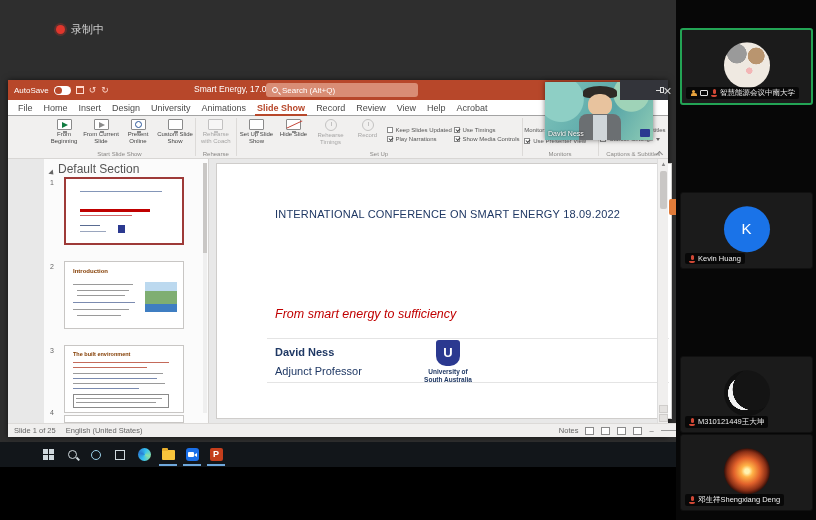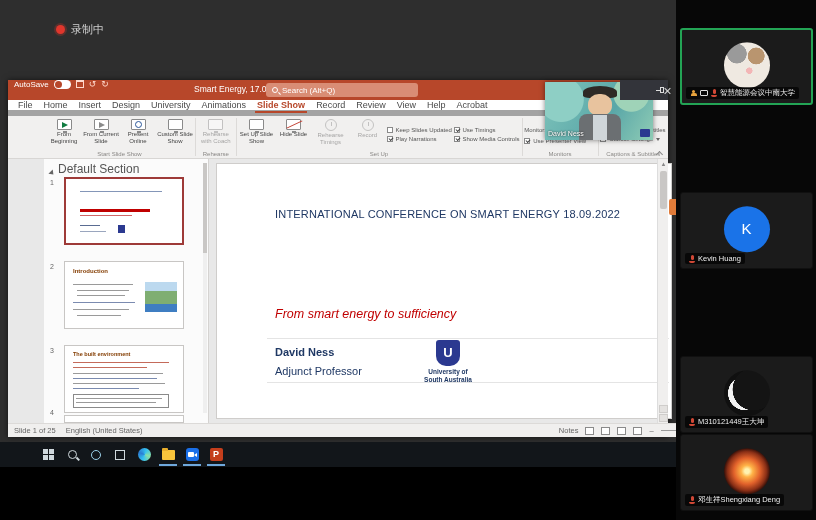--- a/index.html
+++ b/index.html
@@ -9,39 +9,39 @@
   #stage { position:relative; width:816px; height:520px; background:#2e2e2e; }
 
   
   #rec { left:20px; top:22px; display:flex; align-items:center; gap:6px; color:#cfcfcf; font-size:11px; }
   #rec .dot { width:9px; height:9px; border-radius:50%; background:#e0362c; box-shadow:0 0 0 2px rgba(224,54,44,.25); }
 
   
   #ppt { left:8px; top:80px; width:660px; height:357px; background:#f1f0ef; box-shadow:0 0 6px rgba(0,0,0,.6); }
 
   
-  #tbar { left:0; top:0; width:660px; height:20px; background:#b7472a; display:flex; align-items:flex-start; color:#fff; font-size:8px; padding:0 6px; gap:5px; }
+  #tbar { left:0; top:0; width:660px; height:20px; background:#b7472a; display:flex; align-items:center; color:#fff; font-size:8px; padding:0 6px; gap:5px; }
   .pill { width:17px; height:9px; background:#fff; border-radius:5px; position:relative; }
   .pill:before { content:""; position:absolute; left:1px; top:1px; width:7px; height:7px; border-radius:50%; background:#b7472a; }
   .qat { color:#ffd9cd; font-size:9px; line-height:1; }
   .savei { width:8px; height:8px; border:1px solid #ffd9cd; border-top-width:2px; }
   #doc-title { position:absolute; left:150px; top:4px; font-size:8.5px; color:#fff; white-space:nowrap; }
   #tsearch { position:absolute; left:258px; top:3px; width:152px; height:14px; background:#d98d75; border-radius:3px; display:flex; align-items:center; gap:4px; padding:0 6px; color:#fff; font-size:8px; }
   .mag { width:6px; height:6px; border:1px solid #fff; border-radius:50%; position:relative; }
   .mag:after { content:""; position:absolute; left:5px; top:5px; width:3px; height:1px; background:#fff; transform:rotate(45deg); }
   #tuser { position:absolute; left:505px; top:5px; font-size:8px; color:#ffe2d8; }
   #winctl { position:absolute; left:612px; top:0; width:48px; height:20px; background:#33343a; display:flex; align-items:center; justify-content:space-evenly; z-index:40; }
   .wc-min { width:7px; height:1px; background:#ddd; }
   .wc-max { width:6px; height:6px; border:1px solid #ddd; }
   .wc-x { position:relative; width:7px; height:7px; }
   .wc-x:before,.wc-x:after { content:""; position:absolute; left:3px; top:0; width:1px; height:8px; background:#ddd; }
   .wc-x:before { transform:rotate(45deg);} .wc-x:after{ transform:rotate(-45deg); }
 
   
-  #menus { left:0; top:20px; width:660px; height:16px; background:#fff; display:flex; align-items:center; gap:11px; padding:0 10px; font-size:9px; color:#4a4a4a; border-bottom:6px solid #a3a3a3; }
+  #menus { left:0; top:20px; width:660px; height:16px; background:#fff; display:flex; align-items:center; gap:11px; padding:0 10px; font-size:9px; color:#4a4a4a; border-bottom:1px solid #a3a3a3; }
   .mtab { position:relative; cursor:default; white-space:nowrap; }
   .mtab.active { color:#b7472a; font-weight:bold; }
   .mtab.active:after { content:""; position:absolute; left:-2px; right:-2px; bottom:-3px; height:2px; background:#b7472a; }
 
   
   #ribbon { left:0; top:36px; width:660px; height:43px; background:#f1f0ef; display:flex; overflow:hidden; border-bottom:1px solid #d8d6d4; }
   .rgroup { display:flex; flex-direction:column; justify-content:space-between; padding:2px 2px 1px; position:relative; }
   .rgl { text-align:center; font-size:6px; color:#8a8886; line-height:6px; }
   .rsep { width:1px; background:#dcdad8; margin:2px 0; }
   .rbtns { display:flex; gap:1px; flex:1; }

